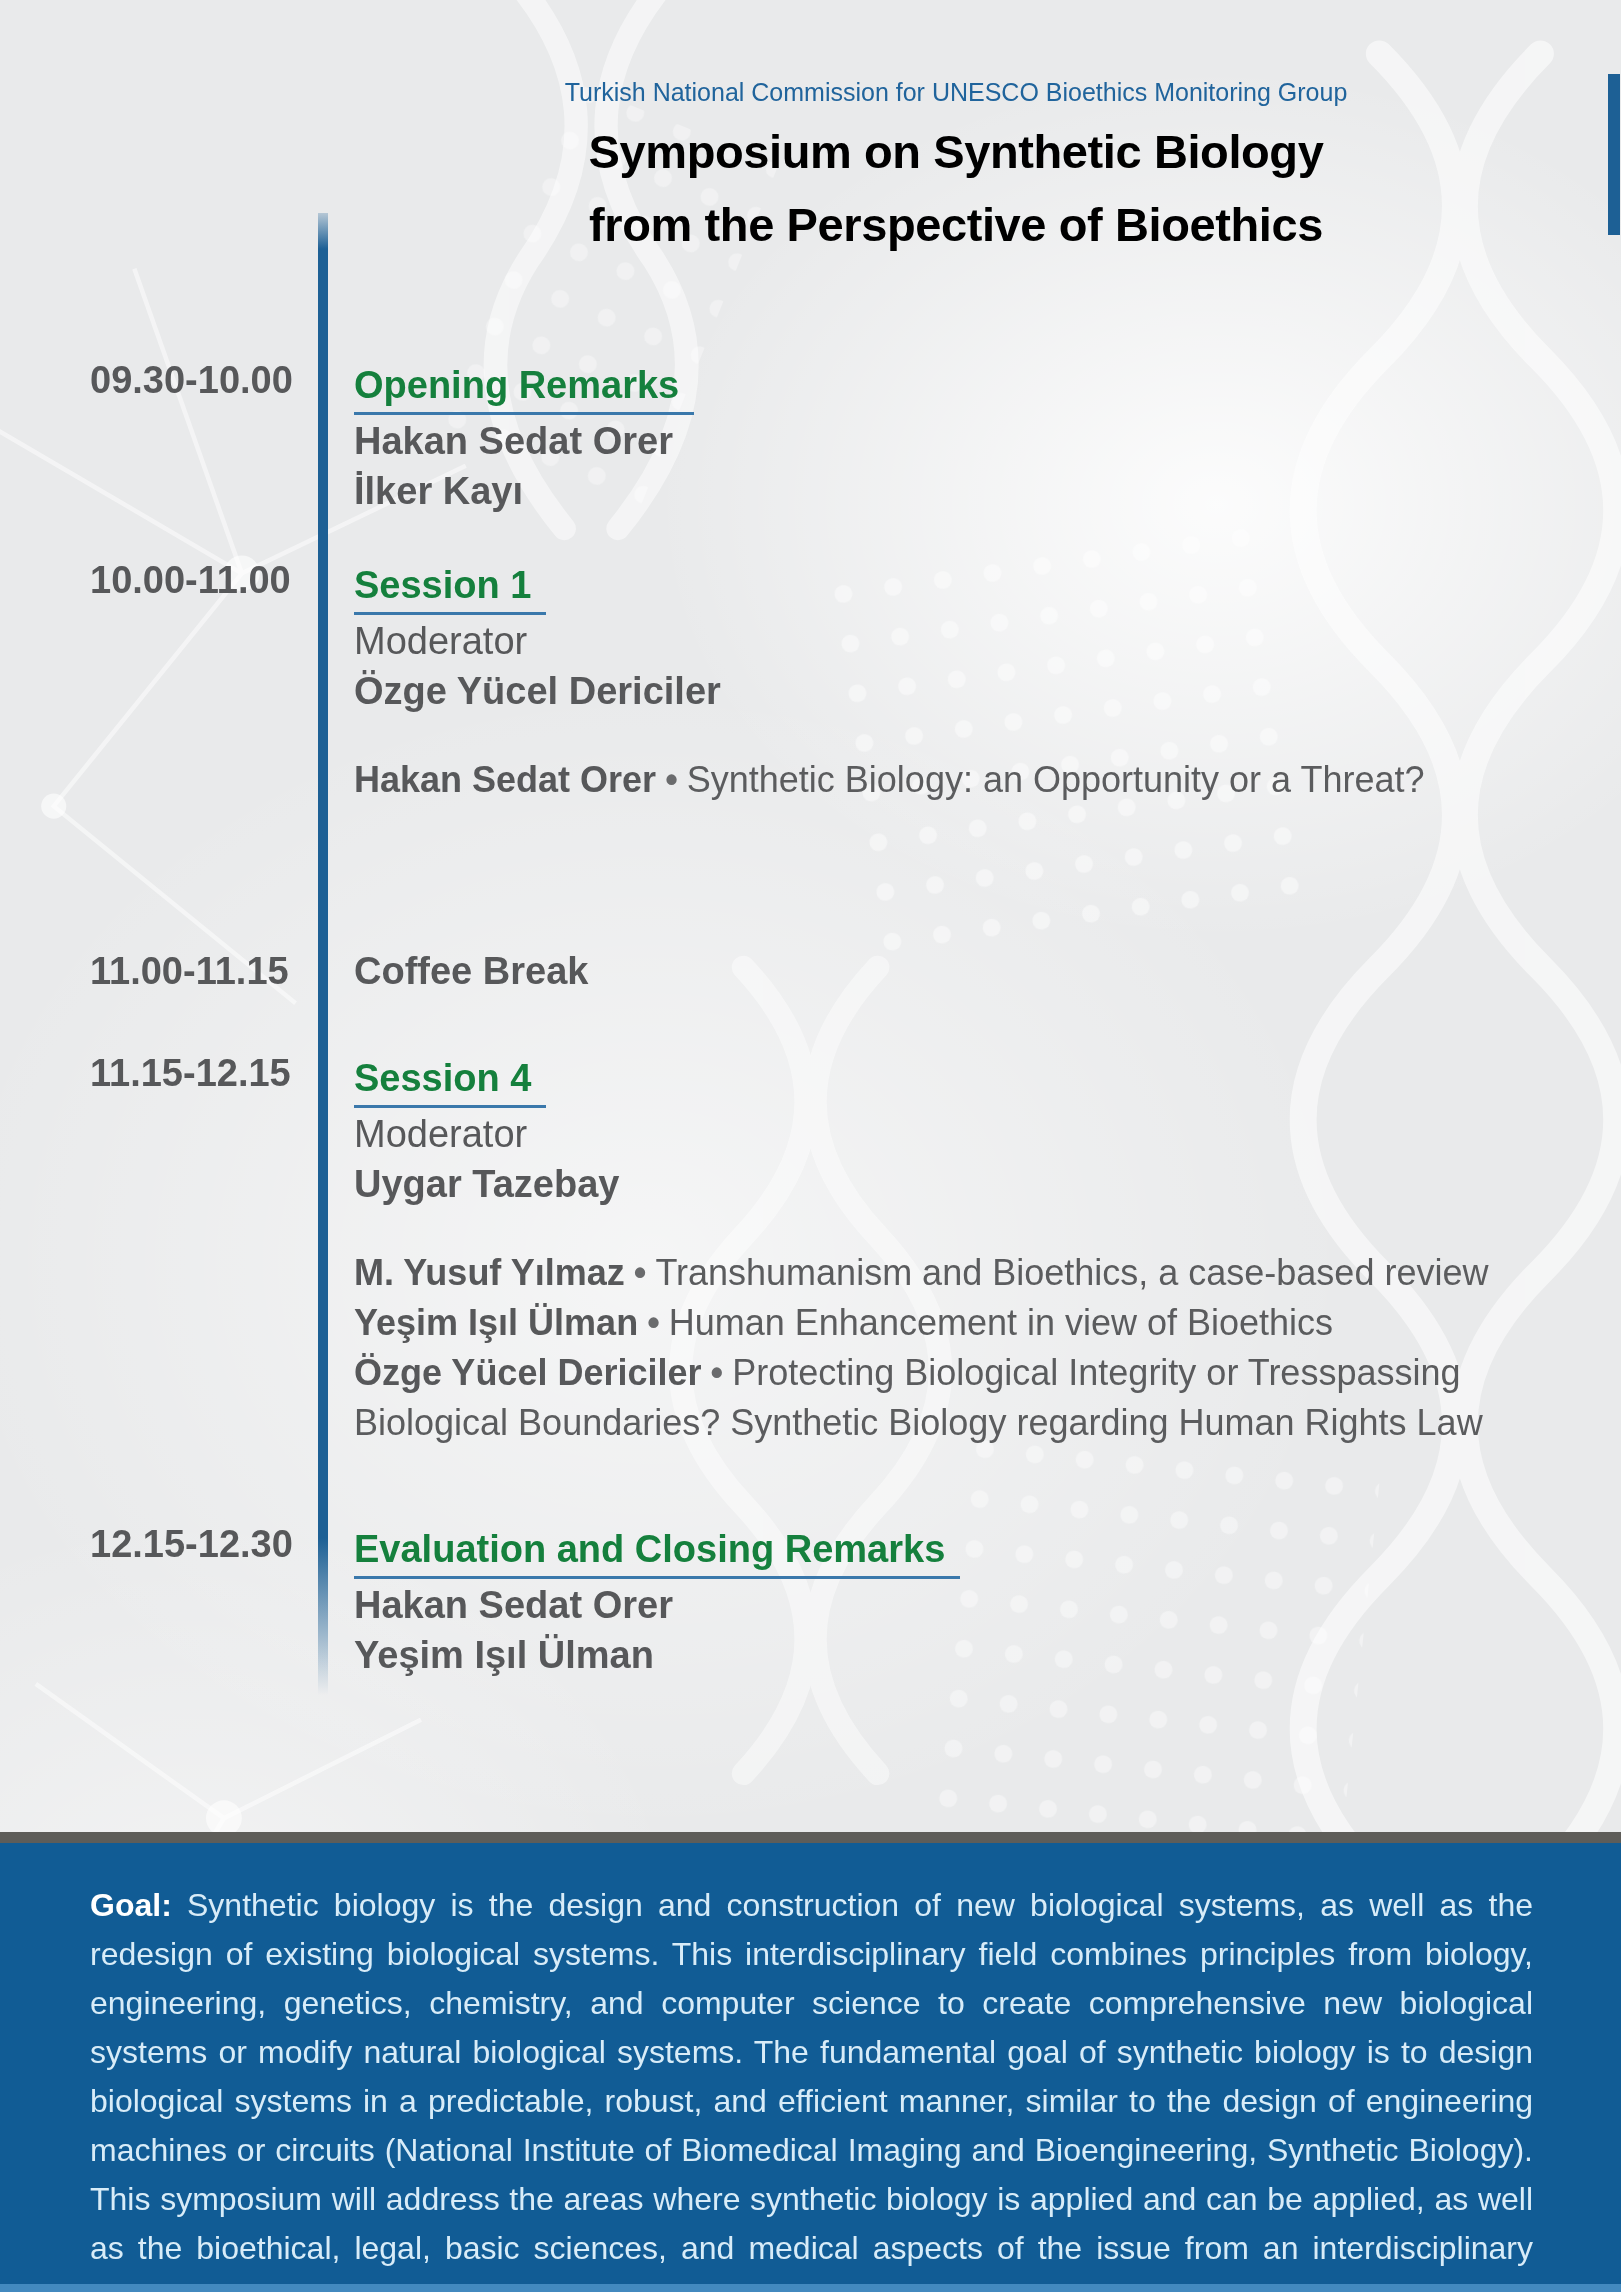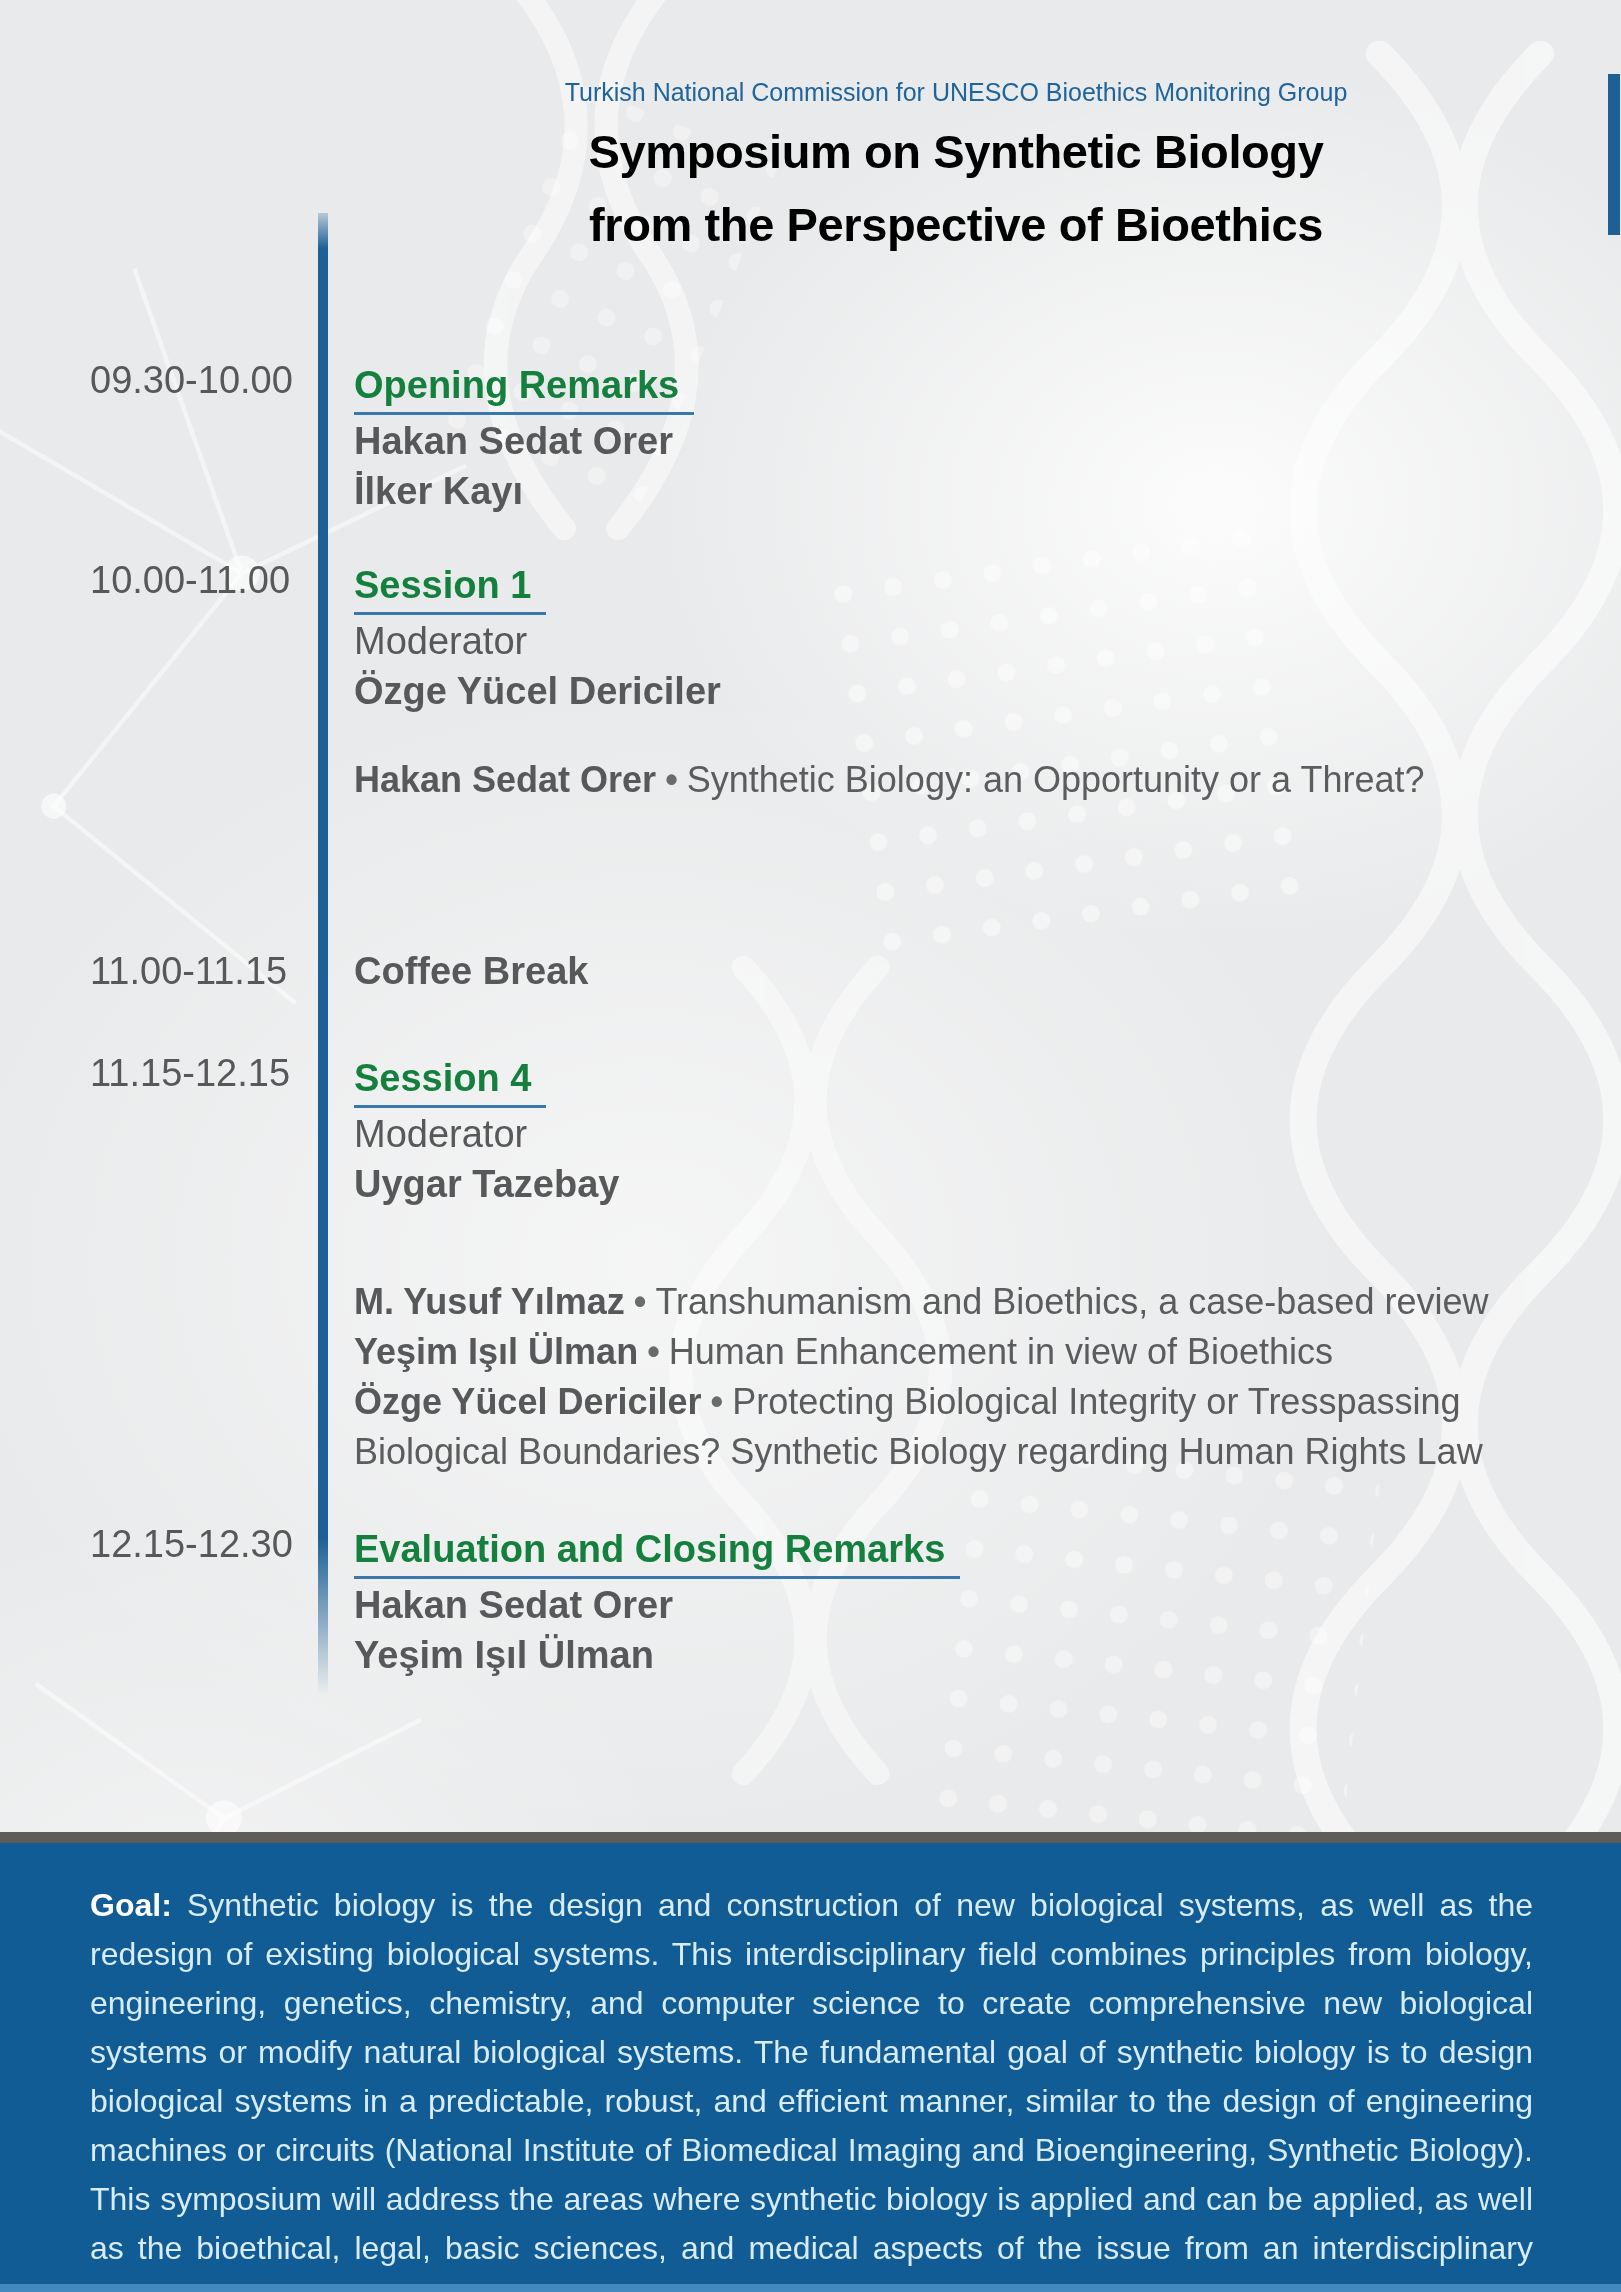--- a/index.html
+++ b/index.html
@@ -39,21 +39,21 @@
 
   
   .vline{
     position:absolute;left:318px;top:213px;width:9.9px;height:1482px;z-index:2;
     background:linear-gradient(to bottom,
         rgba(29,96,149,.25) 0px, #1d6095 36px, #1d6095 1325px, rgba(29,96,149,0) 100%);
   }
   .row{position:absolute;left:0;width:1622px;z-index:3;}
   .time{
     position:absolute;left:90px;top:0;
-    font-size:38px;line-height:50px;font-weight:normal;color:#57585a;
+    font-size:38px;line-height:50px;font-weight:bold;color:#57585a;
   }
   .content{position:absolute;left:354px;top:0;width:1236px;}
   .line{font-size:38px;line-height:50px;color:#57585a;}
   .bold{font-weight:bold;}
   .heading-link{
     display:inline-block;
     font-size:38px;line-height:45px;font-weight:bold;color:#15803d;
     border-bottom:3.6px solid #3a78ab;
     padding:0 14.3px 3.6px 0;margin-bottom:1.8px;margin-top:8px;
   }
@@ -173,21 +173,21 @@
 
   <section class="row" style="top:1048px">
     <div class="time">11.15-12.15</div>
     <div class="content">
       <div><span class="heading-link">Session 4</span></div>
       <div class="line">Moderator</div>
       <div class="line bold">Uygar Tazebay</div>
     </div>
   </section>
 
-  <div class="talks" style="top:1277px">
+  <div class="talks" style="top:1248px">
     <p class="talk" style="margin:0">
       <span class="speaker">M. Yusuf Yılmaz</span><span class="bullet">•</span><span class="talk-title">Transhumanism and Bioethics, a case-based review</span>
     </p>
     <p class="talk" style="margin:0">
       <span class="speaker">Yeşim Işıl Ülman</span><span class="bullet">•</span><span class="talk-title">Human Enhancement in view of Bioethics</span>
     </p>
     <p class="talk" style="margin:0">
       <span class="speaker">Özge Yücel Dericiler</span><span class="bullet">•</span><span class="talk-title">Protecting Biological Integrity or Tresspassing Biological Boundaries? Synthetic Biology regarding Human Rights Law</span>
     </p>
   </div>

